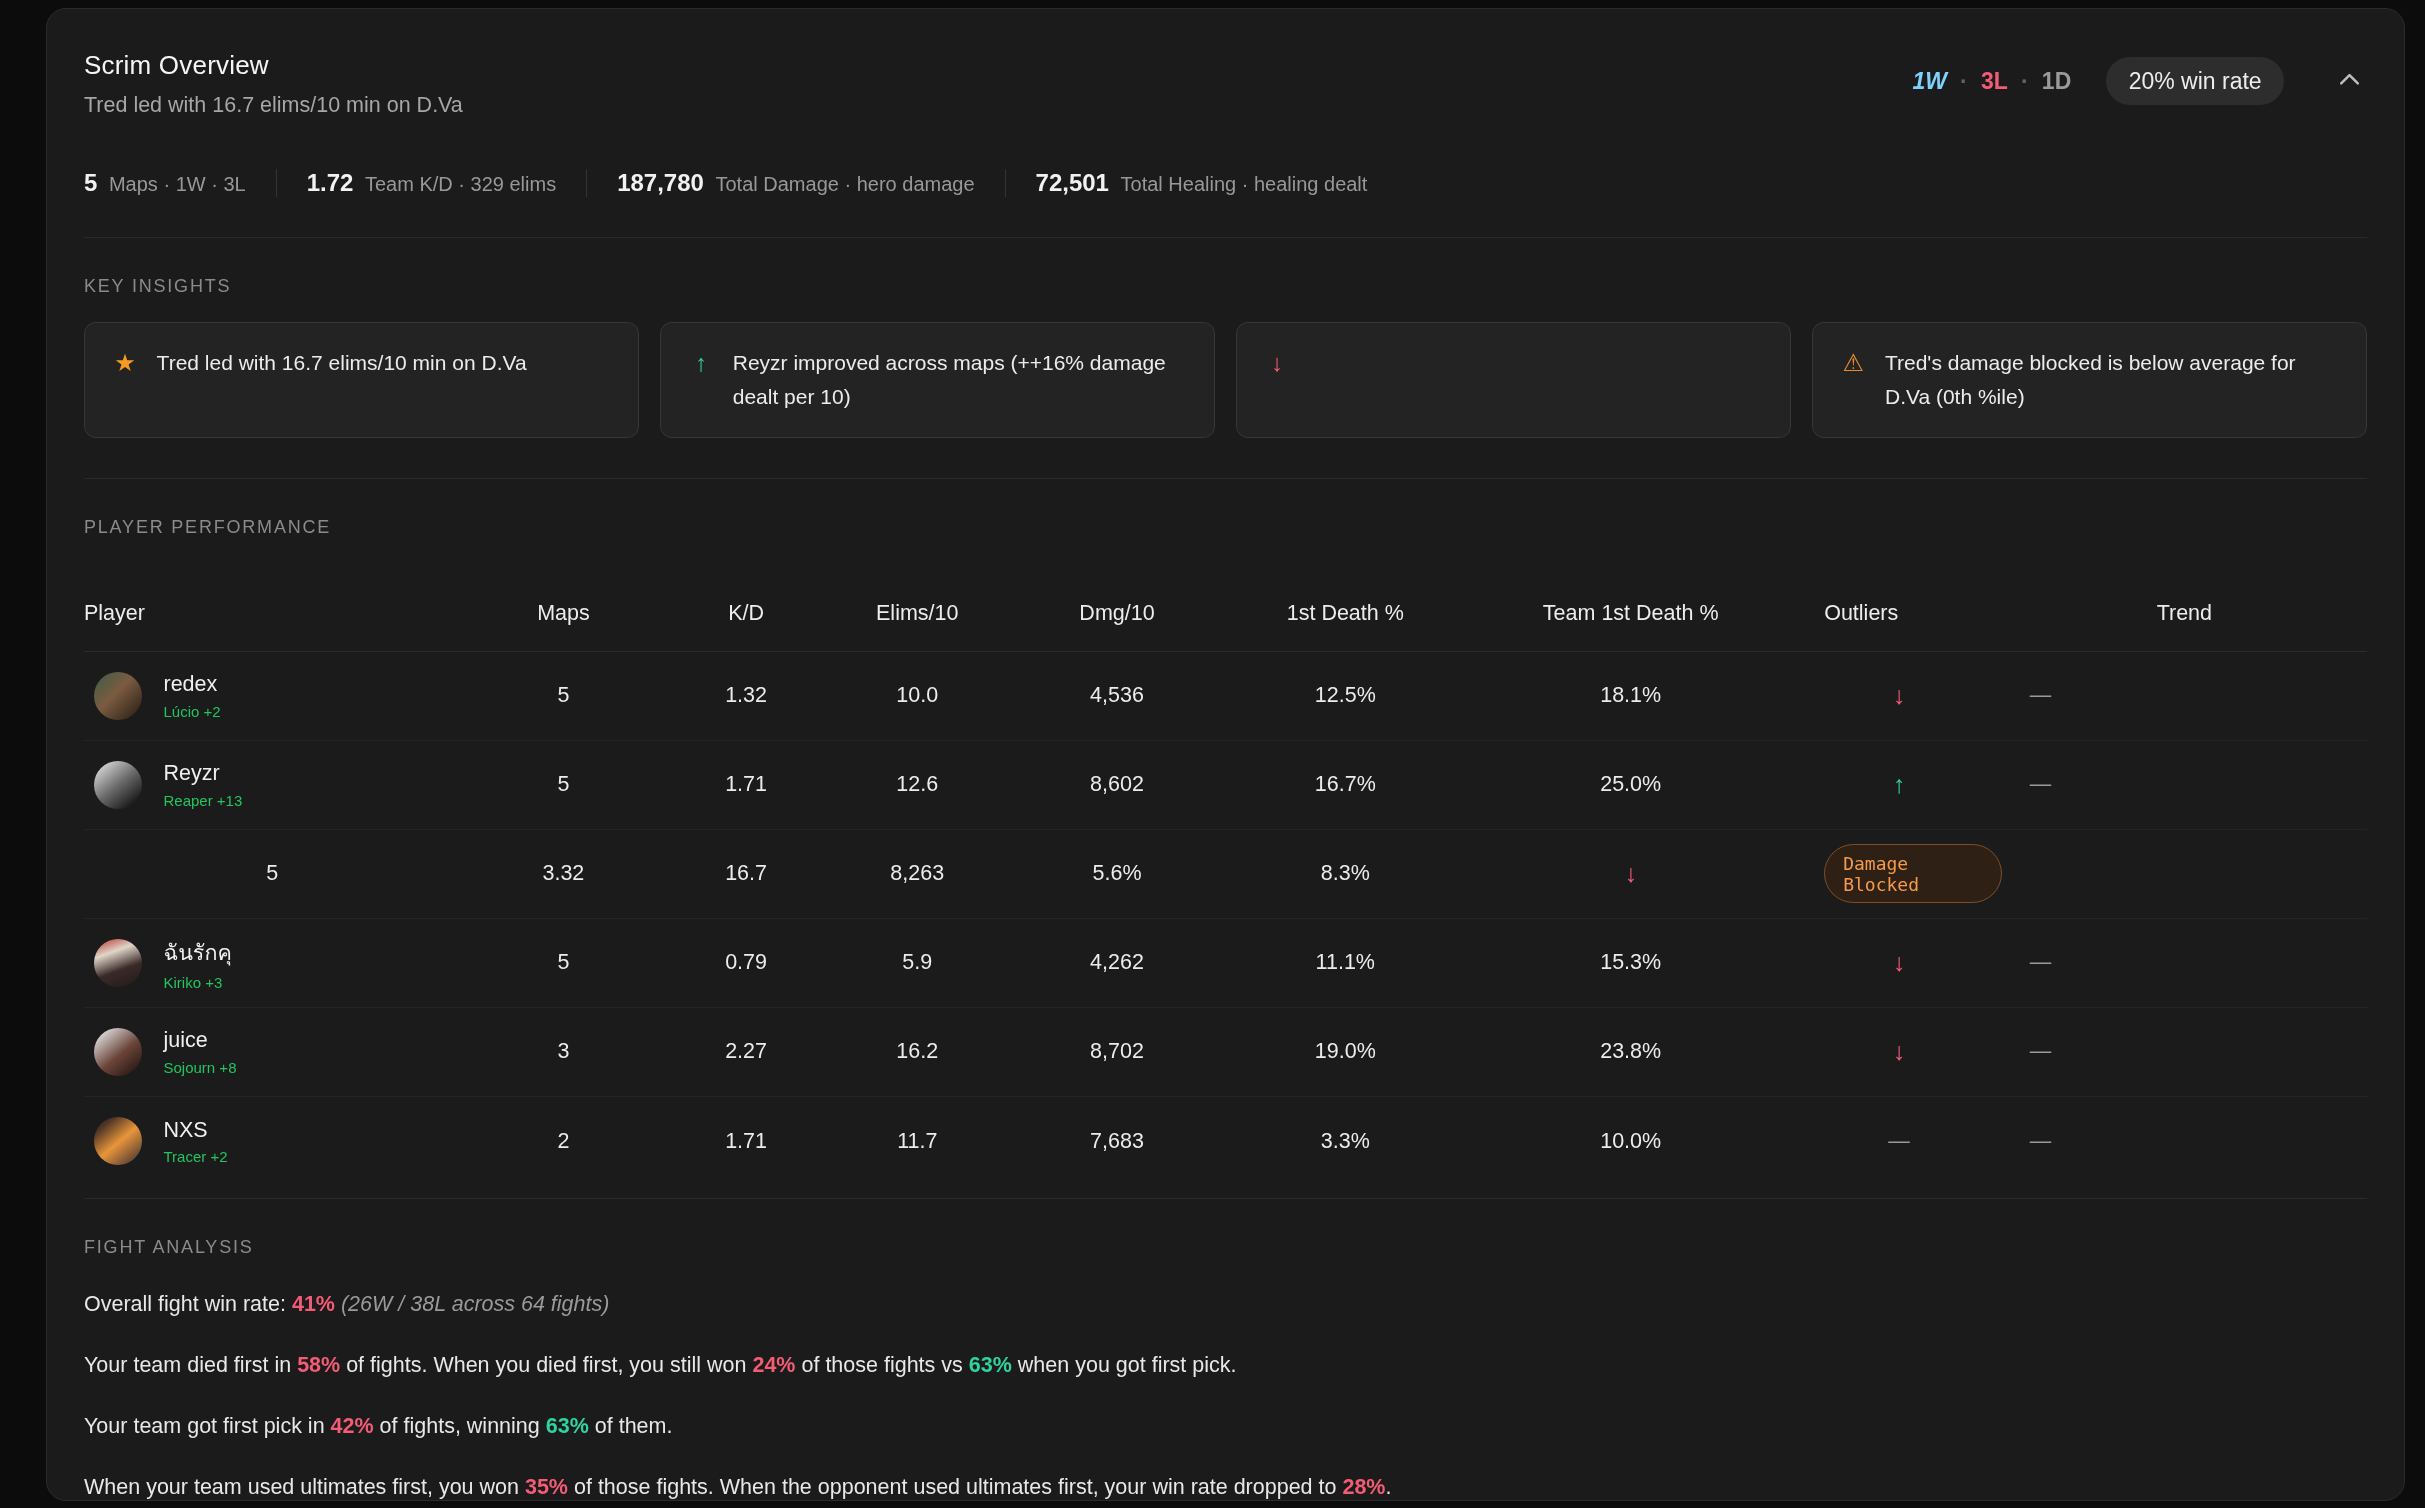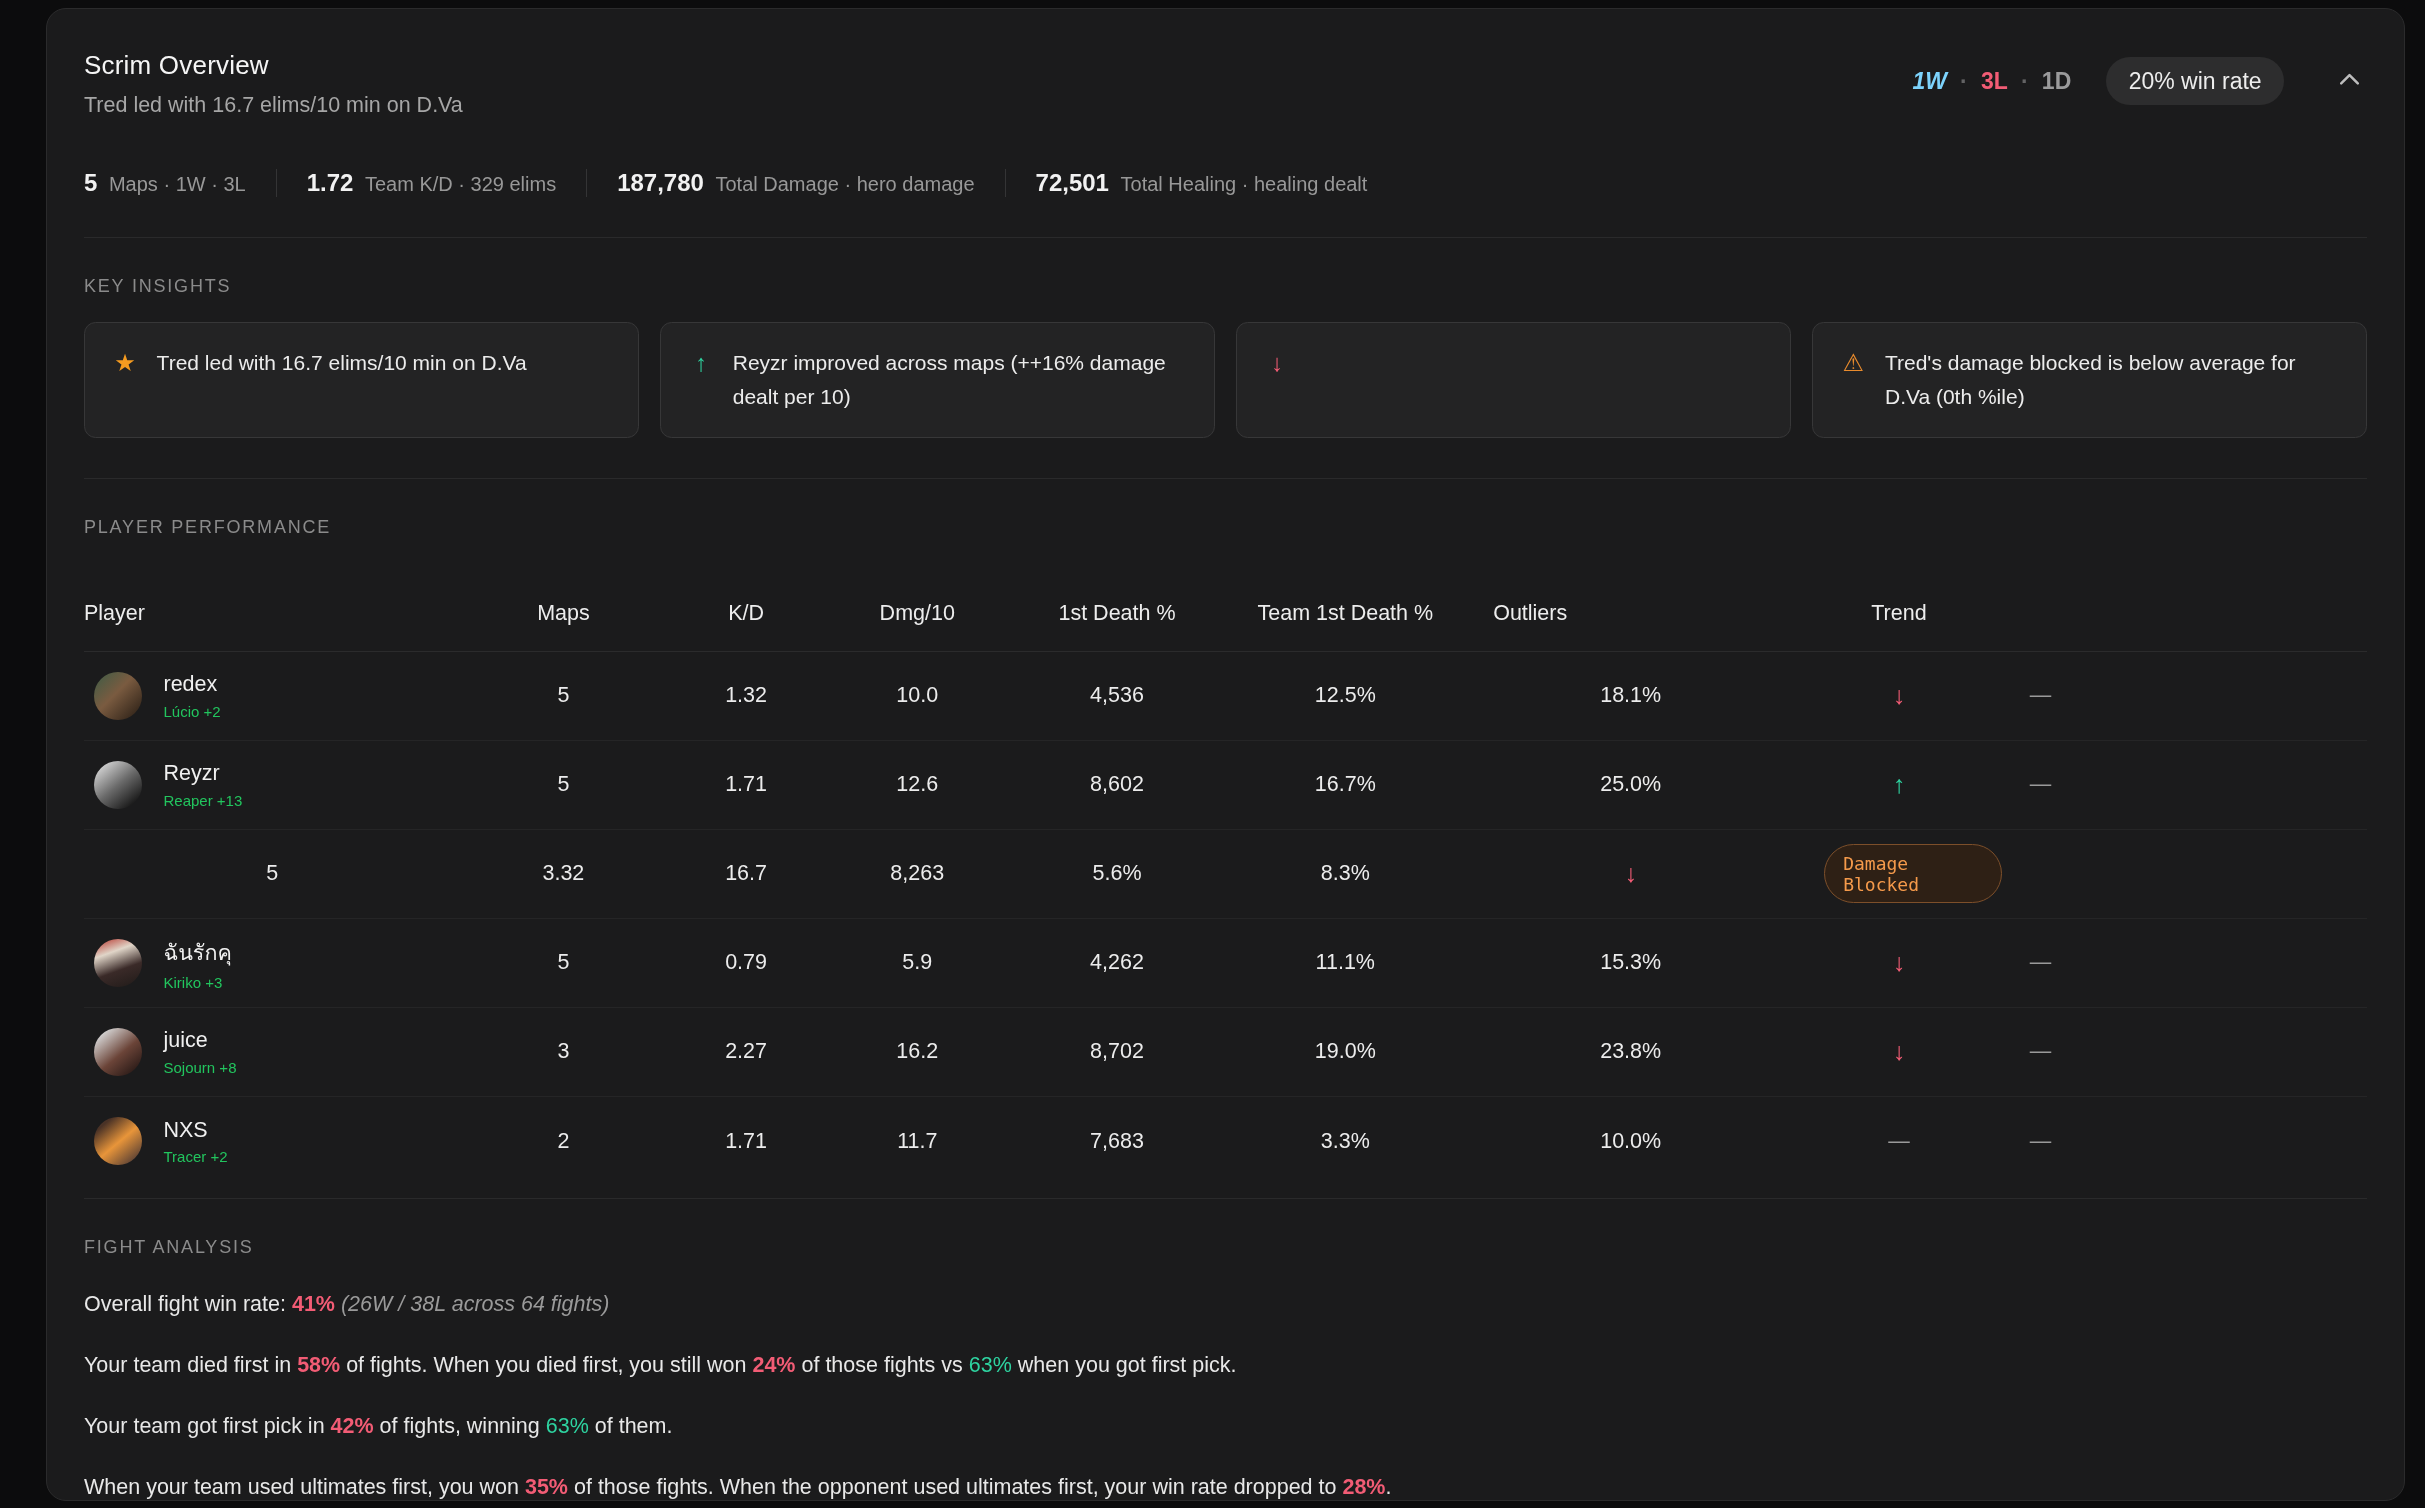--- a/index.html
+++ b/index.html
@@ -70,21 +70,21 @@
   .trend-none { color:#9a9a9a; font-size:21.5px; }
   .dash { color:#9a9a9a; font-size:21.5px; }
   .badge { display:inline-block; font-family:"DejaVu Sans Mono", monospace; font-size:18px; color:#f59a4b;
            background:#2e2015; border:1.7px solid #7d4f2a; border-radius:827px; padding:7.5px 18px; }
 
   
   .fight-lines { margin-top:6.6px; padding-bottom:33px; }
   .fight-line { margin-top:31px; font-size:21.5px; color:#e8e8e8; line-height:1.4; }
   .seg-text { color:#e8e8e8; }
   .seg-red { color:#f25c75; font-weight:bold; }
-  .seg-green { color:#2ed3a0; font-weight:normal; }
+  .seg-green { color:#2ed3a0; font-weight:bold; }
   .seg-muted { color:#9a9a9a;font-style:italic; }
 </style>
 </head>
 <body>
 
 <div class="panel">
   <div class="panel-inner">
 
     <div class="hdr">
       <div>
@@ -151,20 +151,21 @@
       </div>
 
     <hr class="divider">
 
     <div class="section-label">PLAYER PERFORMANCE</div>
     <div class="table">
       <div class="pgrid thead">
           <div class="th col-l">Player</div>
           <div class="th col-c">Maps</div>
           <div class="th col-c">K/D</div>
+          <div class="th col-c">Elims/10</div>
           <div class="th col-c">Dmg/10</div>
           <div class="th col-c">1st Death %</div>
           <div class="th col-c">Team 1st Death %</div>
           <div class="th col-o">Outliers</div>
           <div class="th col-c">Trend</div>
         </div>
       <div>
           <div class="pgrid trow">
             <div class="player-cell">
               <div class="avatar avatar-0"></div>

